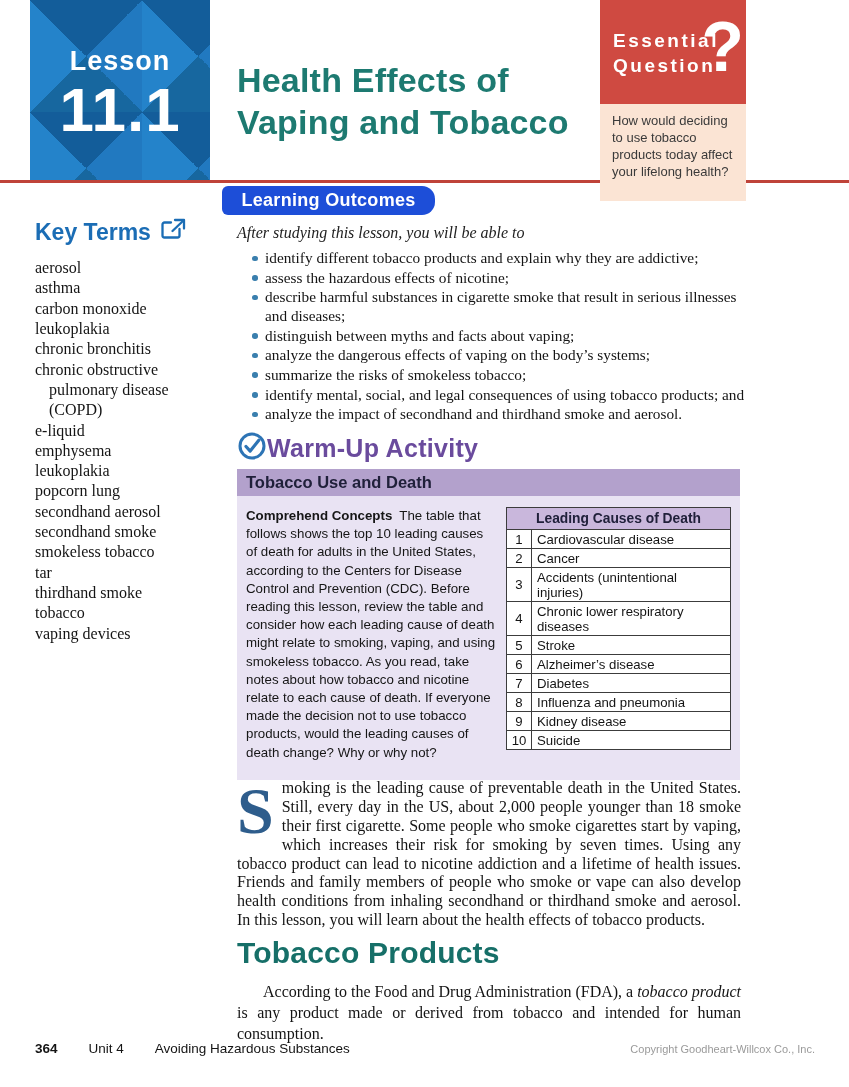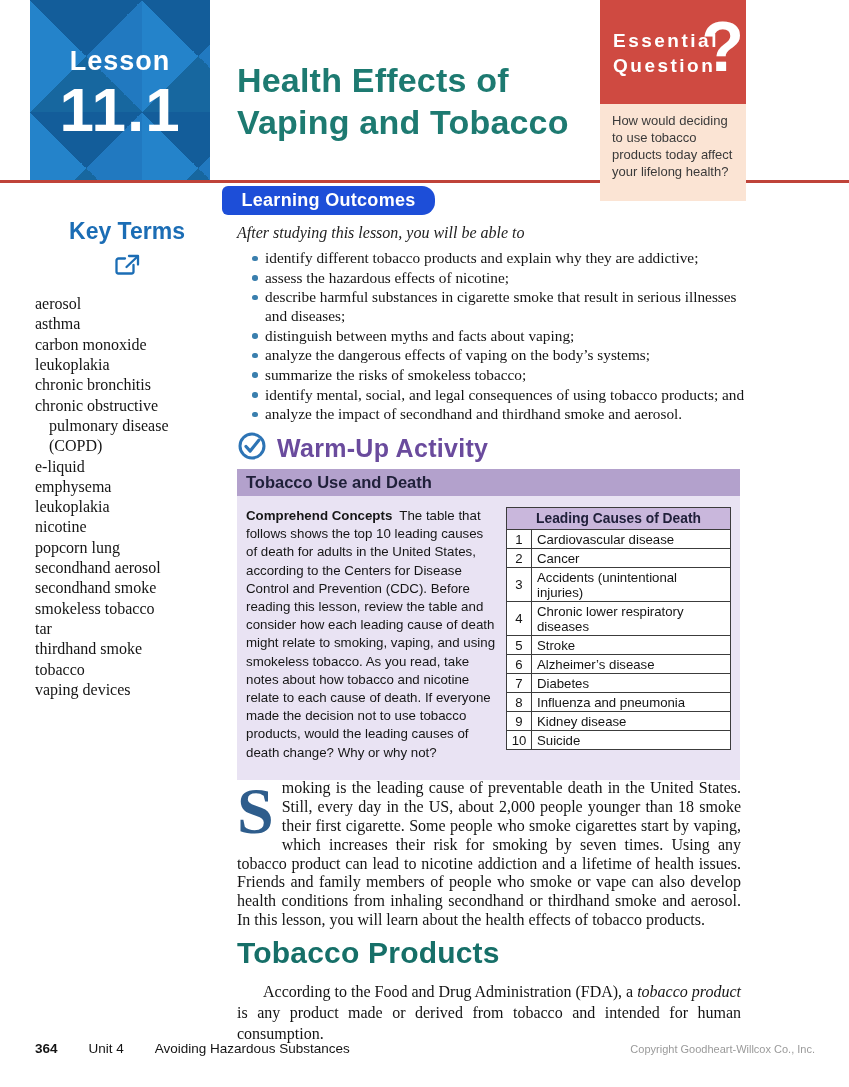--- a/index.html
+++ b/index.html
@@ -29,39 +29,39 @@
   .eq-qmark{ position:absolute; right:2px; top:12px; font-size:70px; font-weight:bold; line-height:1; }
   .eq-peach{
     position:absolute; left:600px; top:104px; width:146px; height:97px;
     background:#fbe4d4; z-index:3; padding:9px 12px 0 12px;
     font-size:13px; line-height:1.3; color:#3a3a3a;
   }
   .rule{ position:absolute; left:0; top:180px; width:849px; height:3px; background:#bf4339; z-index:1; }
 
   
   .key-terms{ position:absolute; left:35px; top:218px; width:184px; }
-  .kt-head{ display:flex; align-items:center; gap:9px; color:#1b6db5; font-size:23px; font-weight:bold;flex-direction:column; }
+  .kt-head{ display:flex; align-items:center; gap:9px; color:#1b6db5; font-size:23px; font-weight:bold; }
   .kt-list{ list-style:none; margin-top:12px; font-family:"Liberation Serif", serif; font-size:16px; line-height:1.27; color:#141414; }
   .kt-list li{ padding-left:14px; text-indent:-14px; }
 
   
   .lo-banner{
     position:absolute; left:222px; top:186px; width:213px; height:29px;
     background:#1d4ed8; color:#fff; font-weight:bold; font-size:18px;
     display:flex; align-items:center; justify-content:center;
     border-radius:6px 13px 13px 6px; letter-spacing:.3px;
   }
   .lo-intro{ position:absolute; left:237px; top:224px; font-family:"Liberation Serif", serif; font-style:italic; font-size:16px; color:#222; }
   .lo-list{ position:absolute; left:252px; top:249px; width:495px; list-style:none;
     font-family:"Liberation Serif", serif; font-size:15.3px; line-height:1.22; color:#141414; }
   .lo-list li{ position:relative; padding-left:13px; margin-bottom:1px; }
   .lo-list li::before{ content:""; position:absolute; left:0; top:6.5px; width:5.5px; height:5.5px; border-radius:50%; background:#3a7fae; }
 
   
-  .wu-head{ position:absolute; left:237px; top:431px; display:flex; align-items:center; gap:10px; }
+  .wu-head{ position:absolute; left:237px; top:431px; display:flex; align-items:center; }
   .wu-title{ font-size:25px; font-weight:bold; color:#6a4b9d; letter-spacing:.3px; }
 
   .activity{ position:absolute; left:237px; top:469px; width:503px; }
   .act-banner{ height:27px; background:#b3a1cc; display:flex; align-items:center; padding-left:9px;
     font-weight:bold; font-size:16.5px; color:#20203a; }
   .act-body{ background:#e9e3f3; display:flex; padding:11px 9px 18px 9px; gap:10px; }
   .act-text{ width:250px; font-size:13.3px; line-height:1.37; color:#161616; }
   .act-lead{ font-weight:bold; margin-right:7px; }
   .act-table{ flex:1; background:#fff; border-collapse:collapse; font-size:13.2px; align-self:flex-start; color:#141414; }
   .act-table th{ background:#c9b7dc; font-weight:bold; font-size:13.8px; padding:3px 2px; border:1px solid #3c3c3c; text-align:center; color:#20203a; }
@@ -128,21 +128,20 @@
   <ul class="kt-list">
       <li>aerosol</li>
       <li>asthma</li>
       <li>carbon monoxide</li>
       <li>leukoplakia</li>
       <li>chronic bronchitis</li>
       <li>chronic obstructive pulmonary disease (COPD)</li>
       <li>e-liquid</li>
       <li>emphysema</li>
       <li>leukoplakia</li>
-      <li>nicotine</li>
       <li>popcorn lung</li>
       <li>secondhand aerosol</li>
       <li>secondhand smoke</li>
       <li>smokeless tobacco</li>
       <li>tar</li>
       <li>thirdhand smoke</li>
       <li>tobacco</li>
       <li>vaping devices</li>
     </ul>
 </div>

